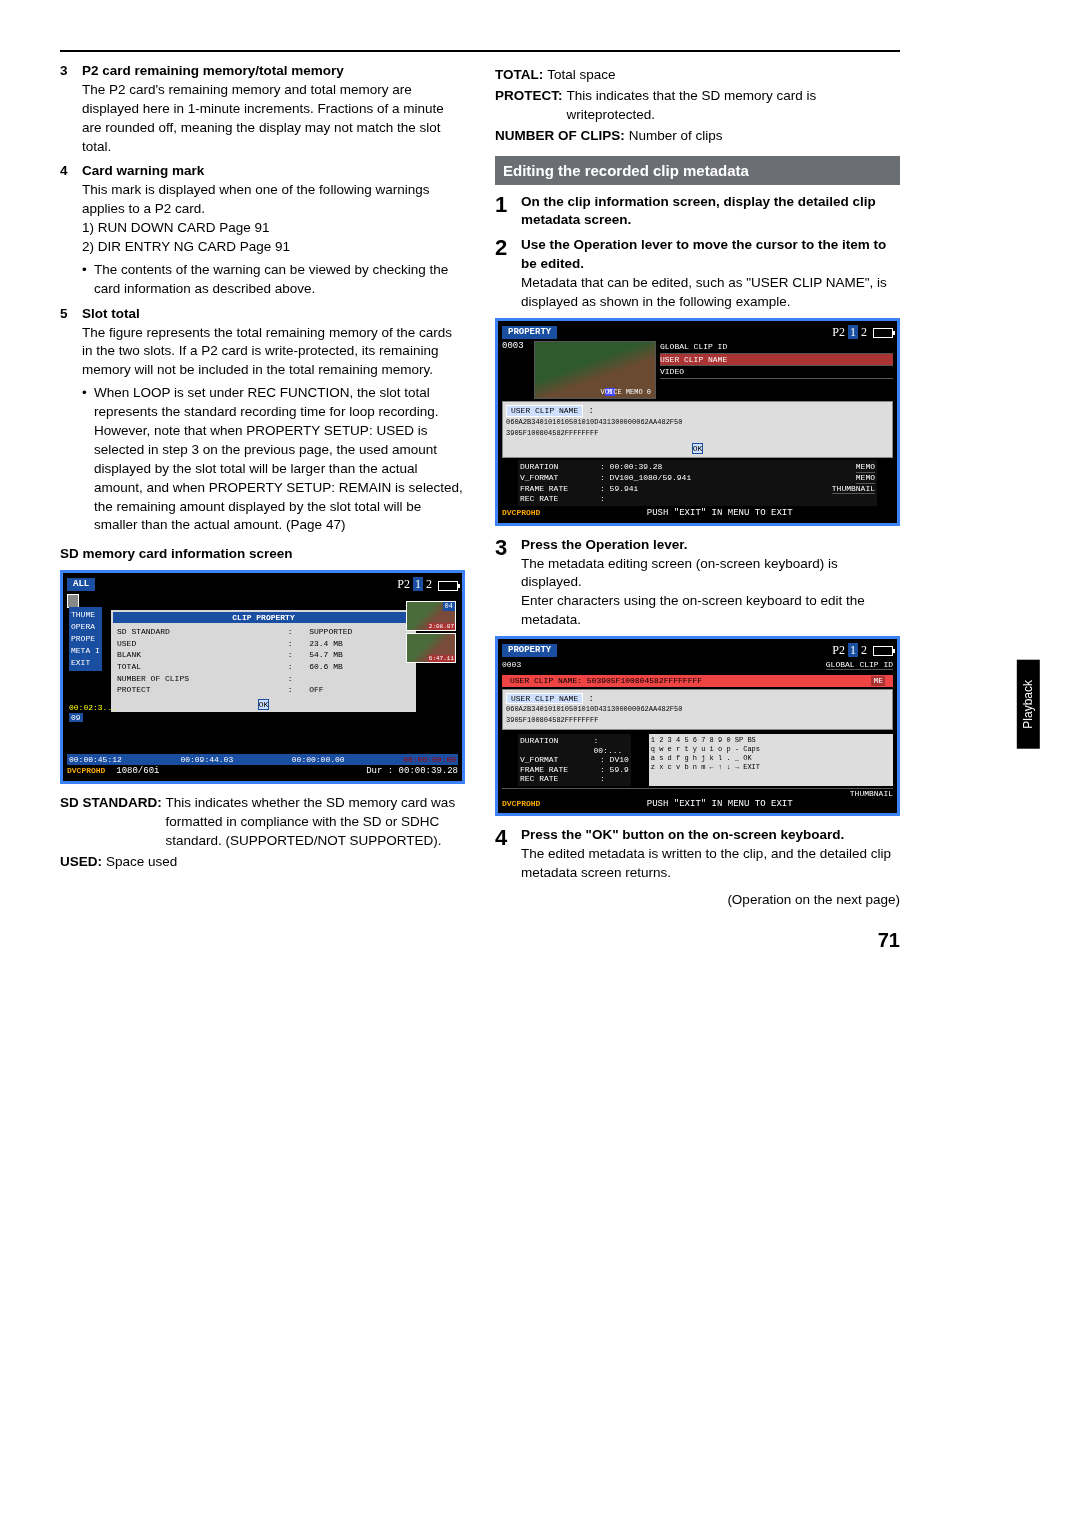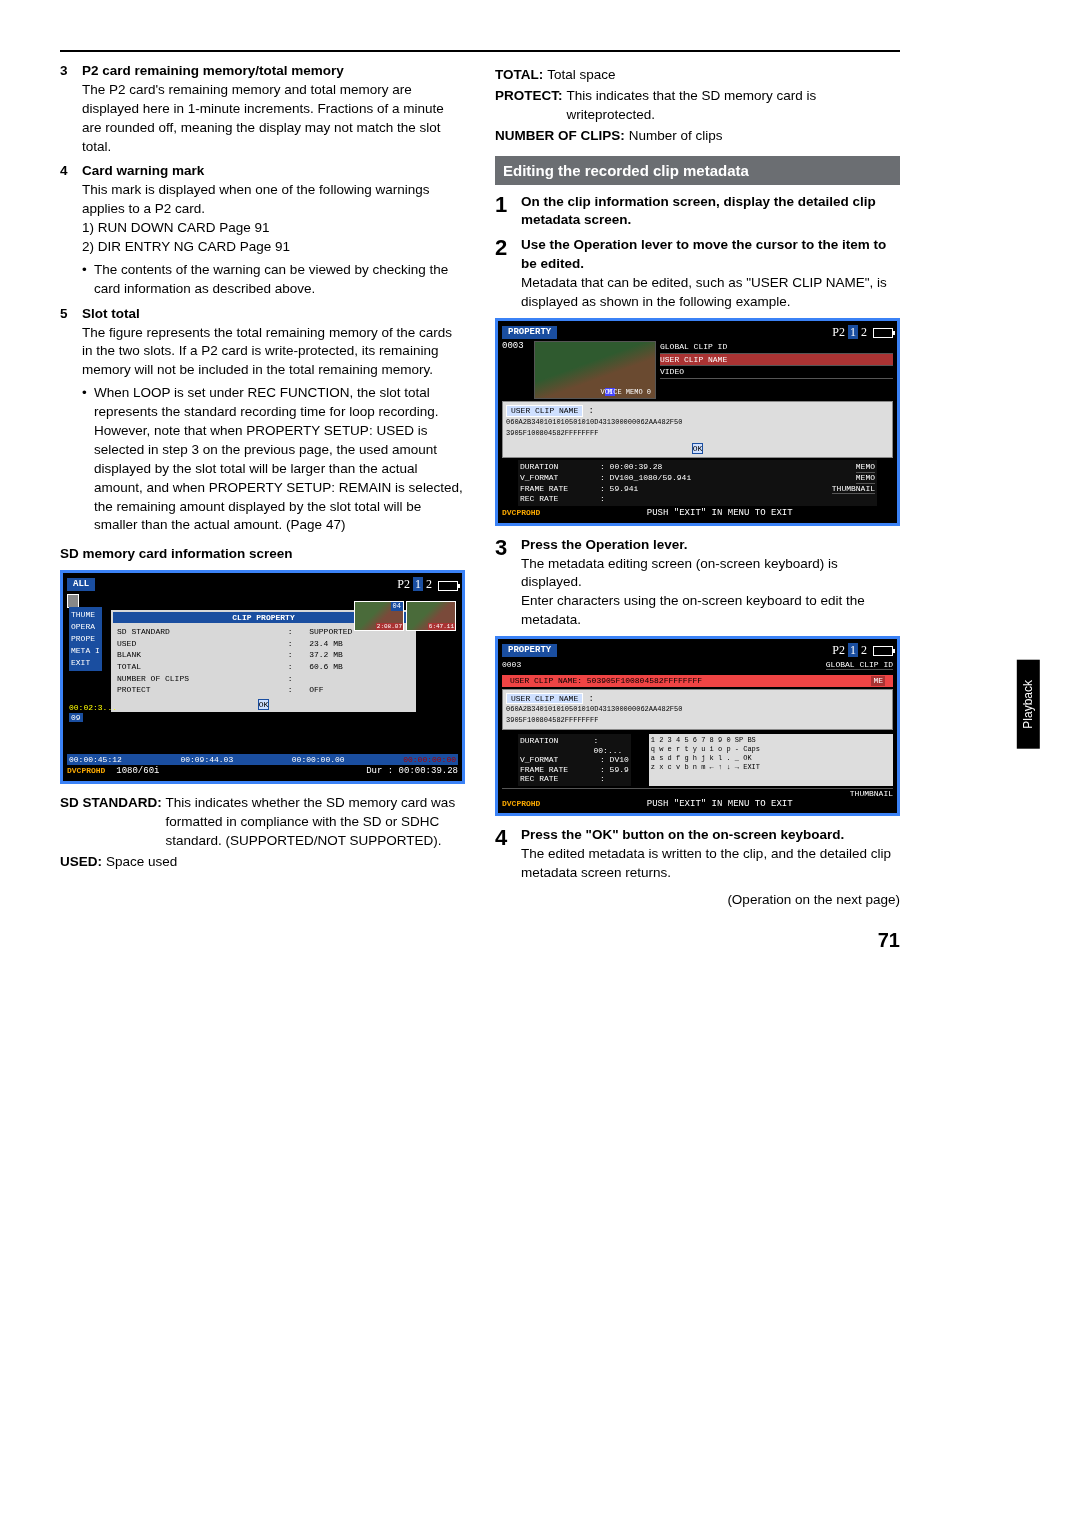--- a/index.html
+++ b/index.html
@@ -152,20 +152,21 @@
   padding: 2px;
   line-height: 1.5;
   z-index: 2;
 }
 .ss-thumbs {
   display: flex;
   gap: 2px;
   position: absolute;
   right: 6px;
   top: 28px;
+  flex-direction: column;
 }
 .ss-thumb {
   width: 48px;
   height: 28px;
   background: linear-gradient(135deg, #4a6b3a 40%, #7a4a3a 60%);
   border: 1px solid #fff;
   position: relative;
   font-size: 7px;
 }
 .ss-thumb .tnum { position: absolute; top: 0; right: 0; background: #1a4ea0; color: #fff; padding: 0 2px; }
@@ -316,21 +317,21 @@
                 <td>SUPPORTED</td>
               </tr>
           <tr>
                 <td>USED</td>
                 <td>:</td>
                 <td>23.4 MB</td>
               </tr>
           <tr>
                 <td>BLANK</td>
                 <td>:</td>
-                <td>37.2 MB</td>
+                <td>54.7 MB</td>
               </tr>
           <tr>
                 <td>TOTAL</td>
                 <td>:</td>
                 <td>60.6 MB</td>
               </tr>
           <tr>
                 <td>NUMBER OF CLIPS</td>
                 <td>:</td>
                 <td></td>

